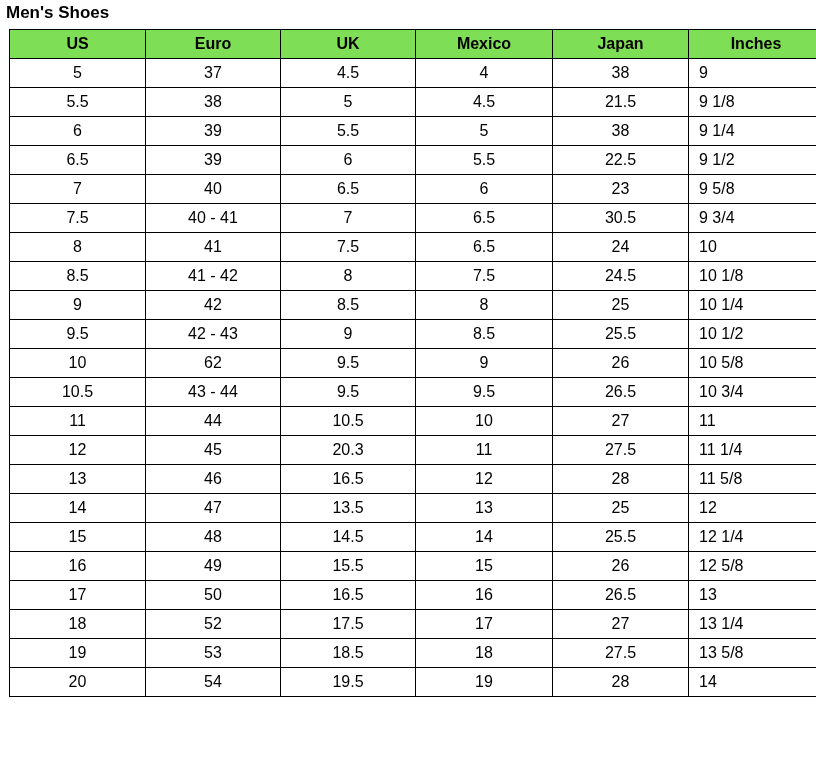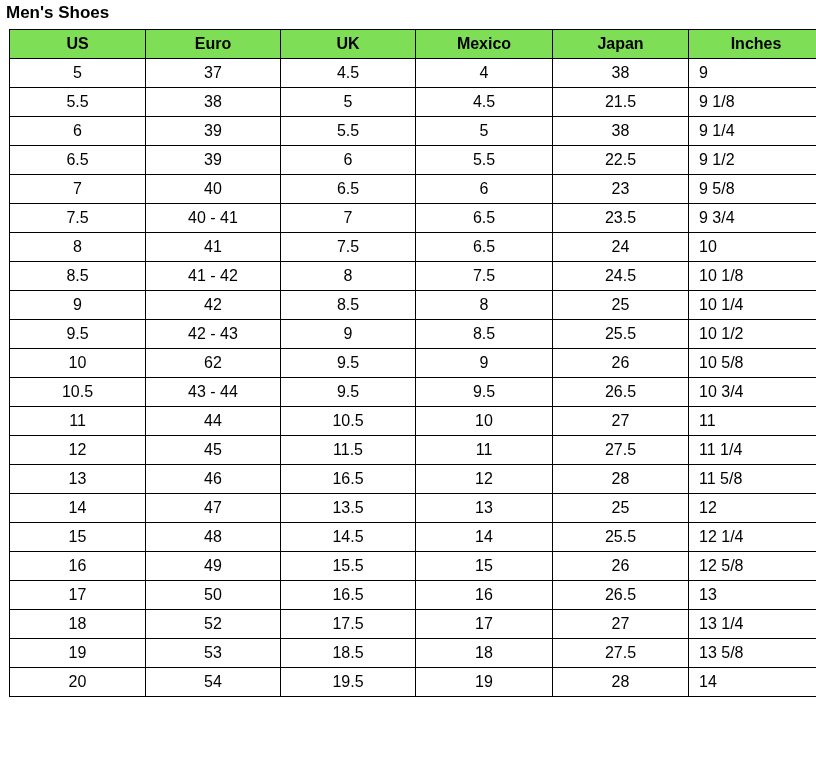--- a/index.html
+++ b/index.html
@@ -126,21 +126,21 @@
           <td>6.5</td>
           <td>6</td>
           <td>23</td>
           <td class="col-inches">9 5/8</td>
         </tr>
         <tr>
           <td>7.5</td>
           <td>40 - 41</td>
           <td>7</td>
           <td>6.5</td>
-          <td>23.5</td>
+          <td>30.5</td>
           <td class="col-inches">9 3/4</td>
         </tr>
         <tr>
           <td>8</td>
           <td>41</td>
           <td>7.5</td>
           <td>6.5</td>
           <td>24</td>
           <td class="col-inches">10</td>
         </tr>
@@ -188,21 +188,21 @@
           <td>11</td>
           <td>44</td>
           <td>10.5</td>
           <td>10</td>
           <td>27</td>
           <td class="col-inches">11</td>
         </tr>
         <tr>
           <td>12</td>
           <td>45</td>
-          <td>11.5</td>
+          <td>20.3</td>
           <td>11</td>
           <td>27.5</td>
           <td class="col-inches">11 1/4</td>
         </tr>
         <tr>
           <td>13</td>
           <td>46</td>
           <td>16.5</td>
           <td>12</td>
           <td>28</td>

